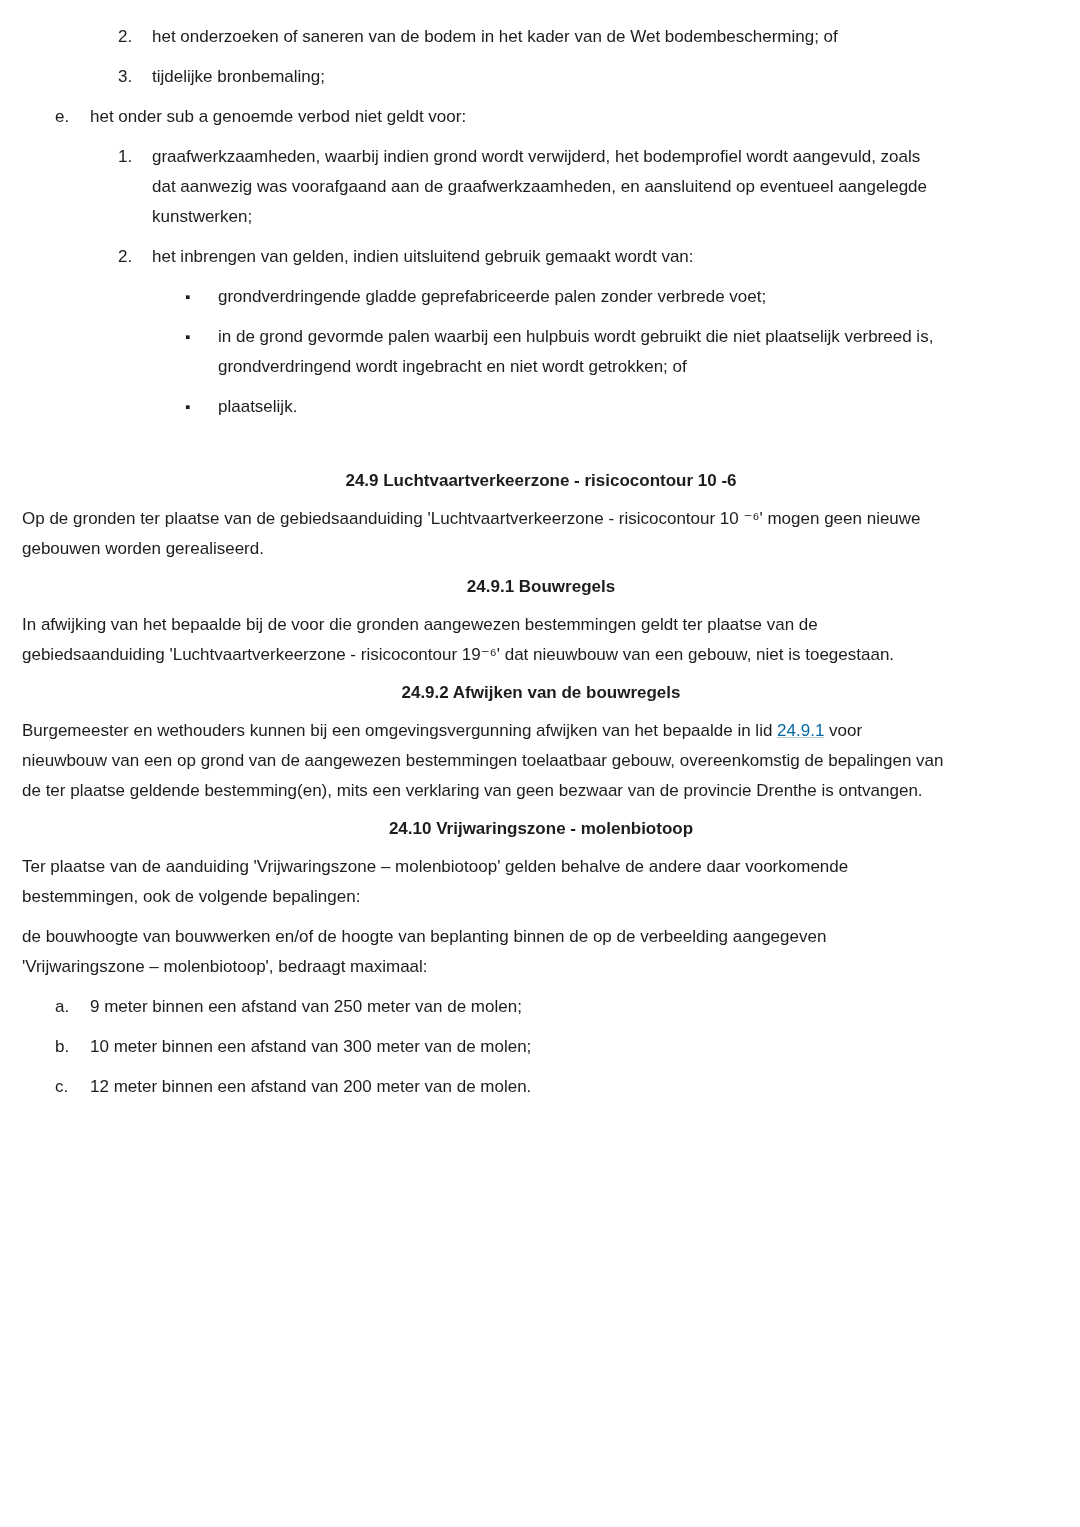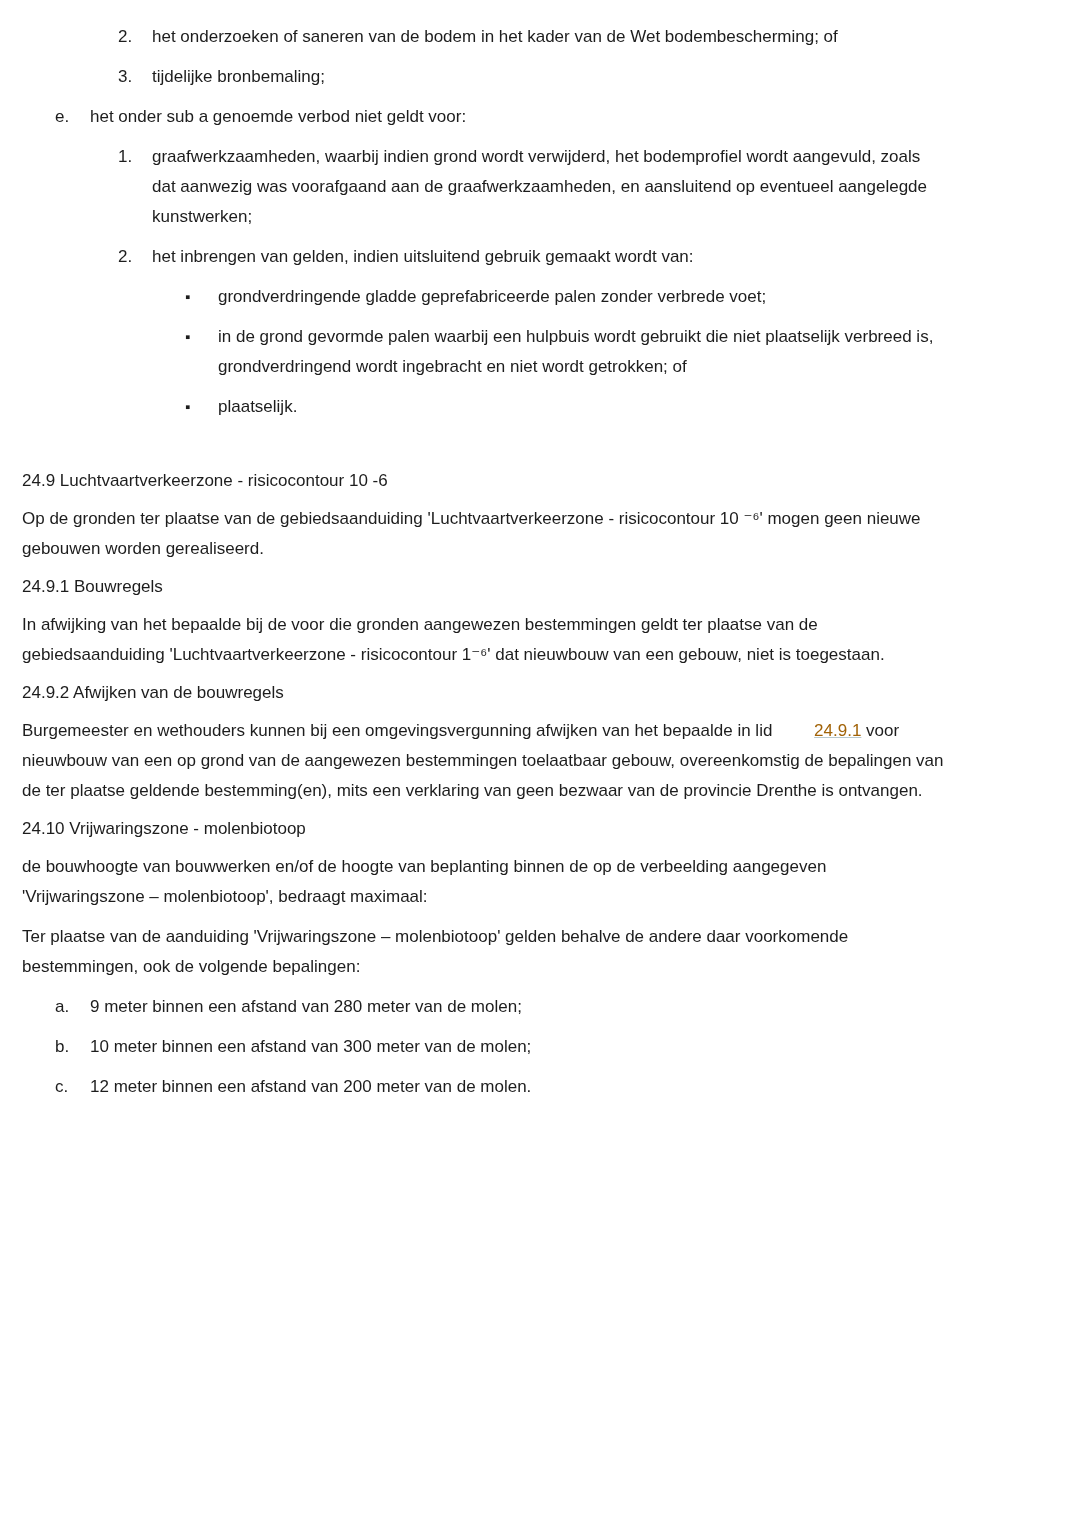--- a/index.html
+++ b/index.html
@@ -24,23 +24,24 @@
   p, .li {
     margin: 0 0 10px 0;
     font-size: 17px;
     line-height: 30px;
     white-space: pre-line;
   }
   h2, h3 {
     margin: 5px 0 10px 0;
     font-size: 17px;
     line-height: 26px;
-    font-weight: normal;
+    font-weight: bold;
     color: #1d1d1d;
     white-space: normal;
+    text-align: center;
   }
   .h-first {
     margin-top: 46px;
   }
   .li {
     display: flex;
     align-items: flex-start;
   }
   .li .marker {
     flex: 0 0 auto;
@@ -49,25 +50,24 @@
   .li .li-text {
     flex: 1 1 auto;
   }
   .l-letter { padding-left: 33px; }
   .l-letter .marker { width: 35px; }
   .l-num { padding-left: 96px; }
   .l-num .marker { width: 34px; }
   .l-bullet { padding-left: 163px; }
   .l-bullet .marker { width: 33px; font-size: 15px; }
   a.doc-link {
-    color: #a16207;
+    color: #0369a1;
     text-decoration: underline;
     text-decoration-color: #b8c9cf;
     cursor: pointer;
-    margin-left: 37px;
   }
 </style>
 </head>
 <body>
 
 <div class="page">
 
   <div class="li l-num">
     <span class="marker">2.</span>
     <span class="li-text">het onderzoeken of saneren van de bodem in het kader van de Wet bodembescherming; of</span>
@@ -112,39 +112,39 @@
   </div>
 
   <h2 class="h-first">24.9 Luchtvaartverkeerzone - risicocontour 10 -6</h2>
 
   <p>Op de gronden ter plaatse van de gebiedsaanduiding 'Luchtvaartverkeerzone - risicocontour 10 ⁻⁶' mogen geen nieuwe
 gebouwen worden gerealiseerd.</p>
 
   <h3>24.9.1 Bouwregels</h3>
 
   <p>In afwijking van het bepaalde bij de voor die gronden aangewezen bestemmingen geldt ter plaatse van de
-gebiedsaanduiding 'Luchtvaartverkeerzone - risicocontour 1⁻⁶' dat nieuwbouw van een gebouw, niet is toegestaan.</p>
+gebiedsaanduiding 'Luchtvaartverkeerzone - risicocontour 19⁻⁶' dat nieuwbouw van een gebouw, niet is toegestaan.</p>
 
   <h3>24.9.2 Afwijken van de bouwregels</h3>
 
   <p><span>Burgemeester en wethouders kunnen bij een omgevingsvergunning afwijken van het bepaalde in lid </span><a class="doc-link" href="#">24.9.1</a><span> voor
 nieuwbouw van een op grond van de aangewezen bestemmingen toelaatbaar gebouw, overeenkomstig de bepalingen van
 de ter plaatse geldende bestemming(en), mits een verklaring van geen bezwaar van de provincie Drenthe is ontvangen.</span></p>
 
   <h2>24.10 Vrijwaringszone - molenbiotoop</h2>
 
+  <p>Ter plaatse van de aanduiding 'Vrijwaringszone – molenbiotoop' gelden behalve de andere daar voorkomende
+bestemmingen, ook de volgende bepalingen:</p>
+
   <p>de bouwhoogte van bouwwerken en/of de hoogte van beplanting binnen de op de verbeelding aangegeven
 'Vrijwaringszone – molenbiotoop', bedraagt maximaal:</p>
 
-  <p>Ter plaatse van de aanduiding 'Vrijwaringszone – molenbiotoop' gelden behalve de andere daar voorkomende
-bestemmingen, ook de volgende bepalingen:</p>
-
   <div class="li l-letter">
     <span class="marker">a.</span>
-    <span class="li-text">9 meter binnen een afstand van 280 meter van de molen;</span>
+    <span class="li-text">9 meter binnen een afstand van 250 meter van de molen;</span>
   </div>
 
   <div class="li l-letter">
     <span class="marker">b.</span>
     <span class="li-text">10 meter binnen een afstand van 300 meter van de molen;</span>
   </div>
 
   <div class="li l-letter">
     <span class="marker">c.</span>
     <span class="li-text">12 meter binnen een afstand van 200 meter van de molen.</span>

